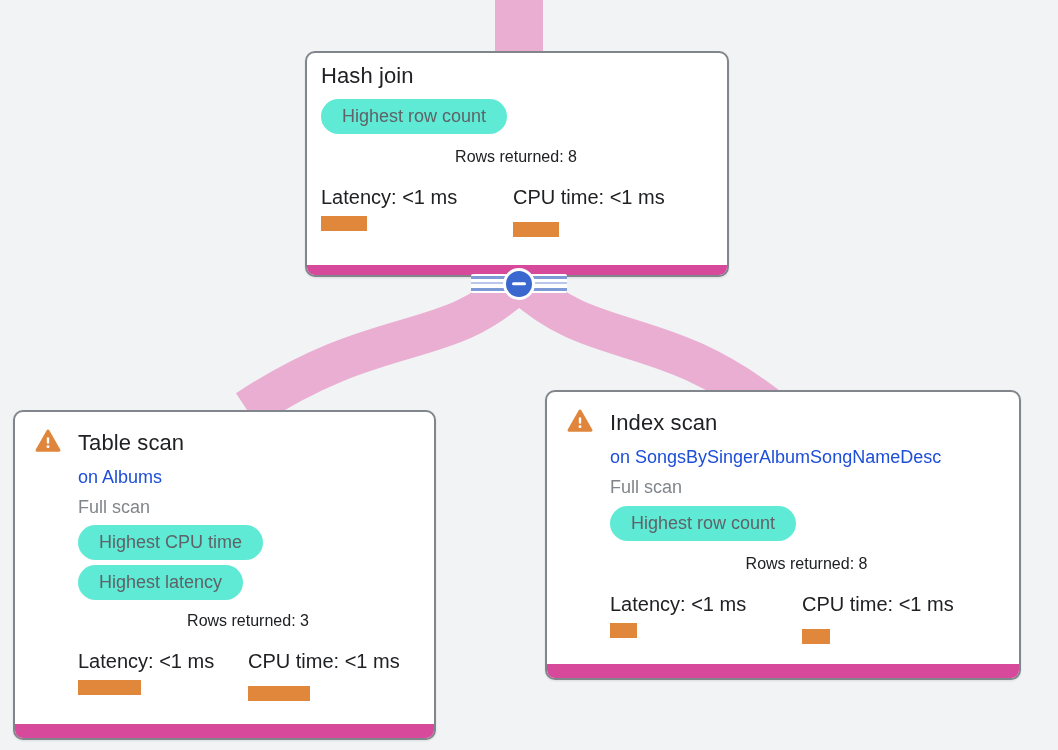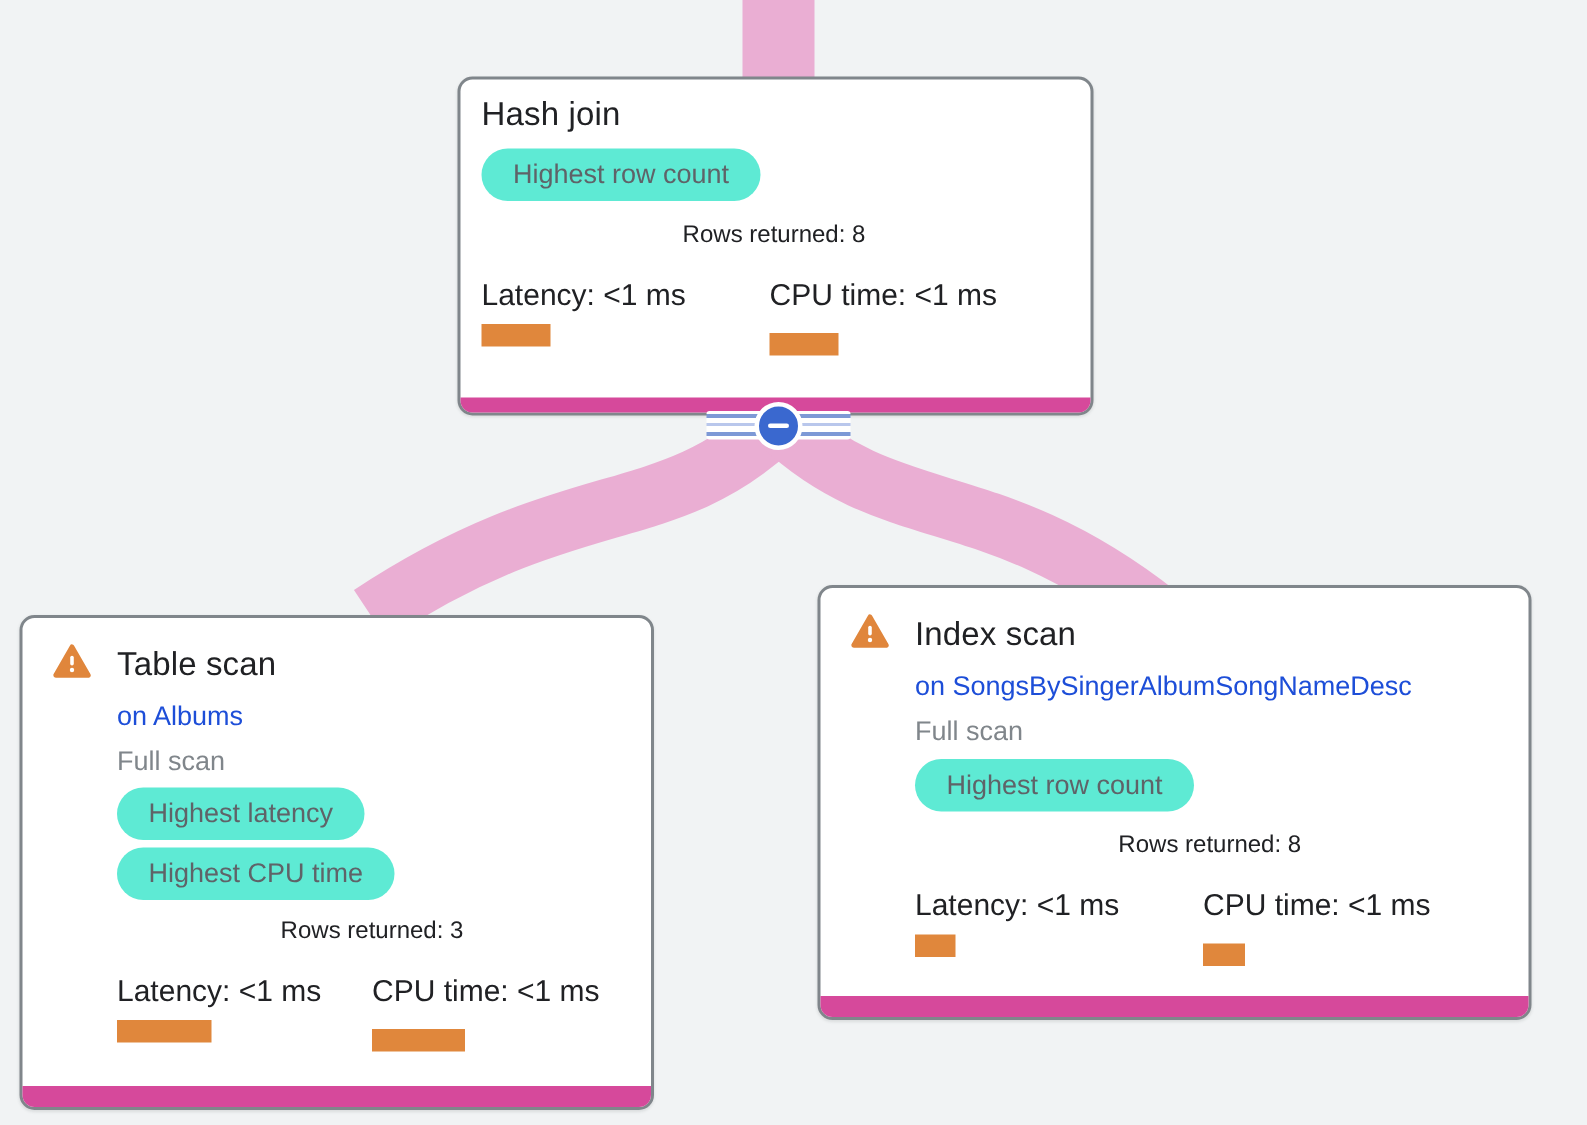--- a/index.html
+++ b/index.html
@@ -140,22 +140,22 @@
         <polygon points="12,3 22,20.5 2,20.5" fill="#e0863c" stroke="#e0863c" stroke-width="3" stroke-linejoin="round"></polygon>
         <rect x="10.9" y="8.5" width="2.2" height="6" rx="1.1" fill="#ffffff"></rect>
         <circle cx="12" cy="17.2" r="1.35" fill="#ffffff"></circle>
       </svg>
     </span>
     <div class="card-body">
       <div class="node-title">Table scan</div>
       <div class="node-subtitle">on Albums</div>
       <div class="node-note">Full scan</div>
       <div class="badge-stack">
+        <span class="badge">Highest CPU time</span>
         <span class="badge">Highest latency</span>
-        <span class="badge">Highest CPU time</span>
       </div>
       <div class="rows-returned">Rows returned: 3</div>
       <div class="metrics">
         <div class="metric">
           <div class="metric-label">Latency: &lt;1 ms</div>
           <div class="metric-bar" style="width: 63px;"></div>
         </div>
         <div class="metric">
           <div class="metric-label">CPU time: &lt;1 ms</div>
           <div class="metric-bar" style="width: 62px;"></div>

